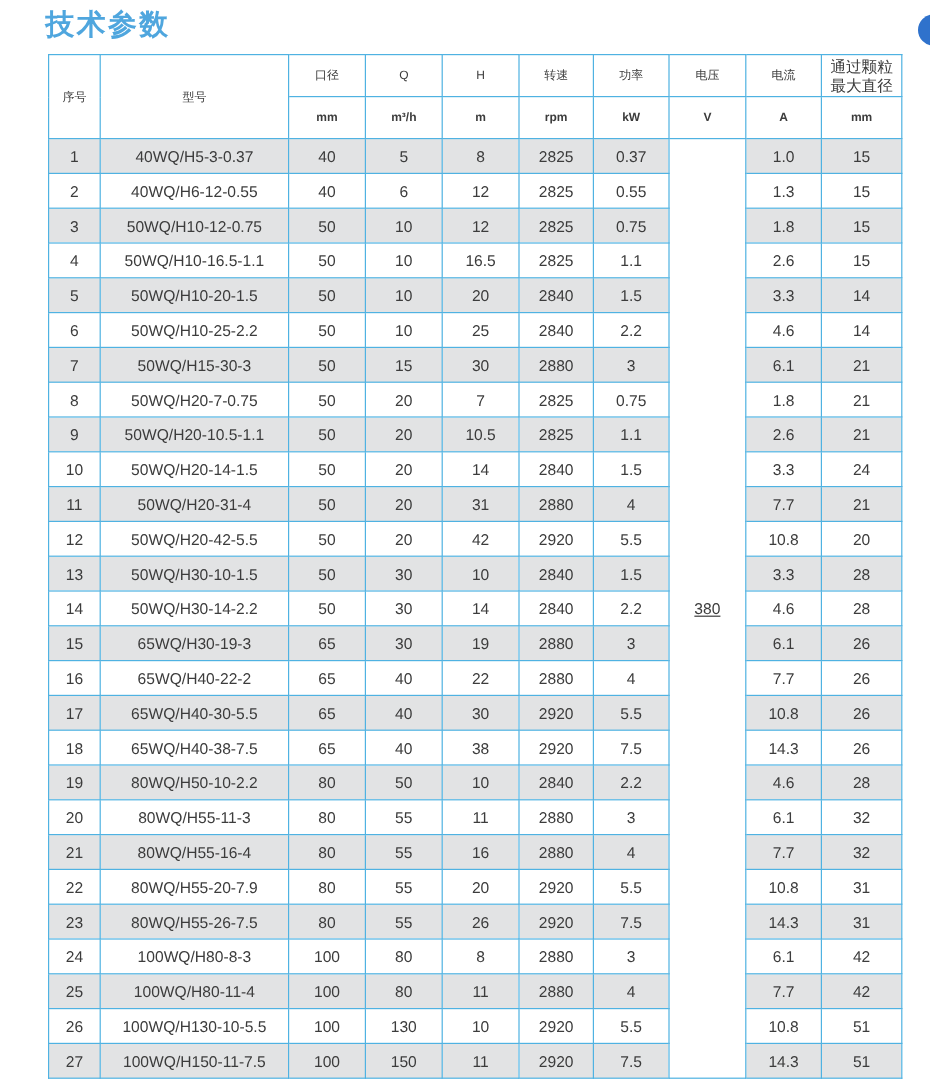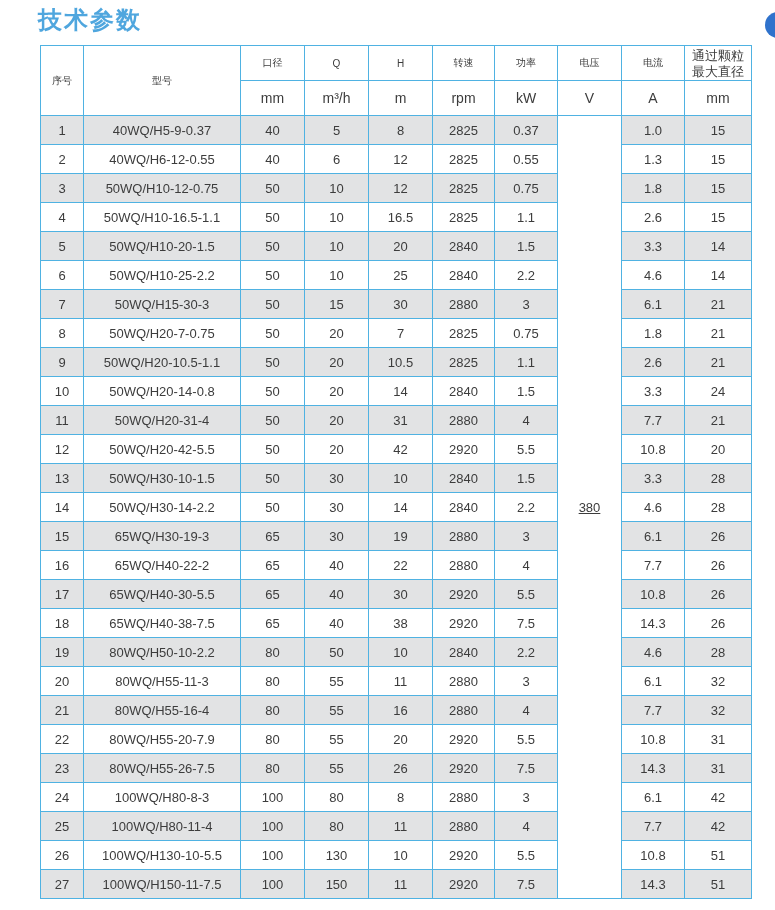--- a/index.html
+++ b/index.html
@@ -25,21 +25,21 @@
     position:absolute;left:40px;top:45px;width:711px;
     border-collapse:collapse;table-layout:fixed;
   }
   table.spec th,table.spec td{
     border:1.5px solid var(--line);
     text-align:center;vertical-align:middle;
     font-weight:normal;color:var(--text);
     padding:0 2px;overflow:hidden;
   }
   table.spec thead th{height:35px;font-size:10px;background:#fff;}
-  table.spec thead th.unit{font-size:14px;}
+  table.spec thead th.unit{font-size:10px;font-weight:bold;}
   table.spec thead th.wrap{font-size:13px;line-height:1.2;white-space:pre-line;padding-top:2px;text-align:center;}
   table.spec tbody td{height:29px;font-size:13px;background:#fff;}
   table.spec tbody td.shade{background:var(--shade);}
   table.spec tbody td.voltage-cell{background:#fff;font-size:13px;text-decoration:underline;}
 </style>
 </head>
 <body>
 
 <div class="page">
   <div class="page-title">技术参数</div>
@@ -79,21 +79,21 @@
           <th class="unit">rpm</th>
           <th class="unit">kW</th>
           <th class="unit">V</th>
           <th class="unit">A</th>
           <th class="unit">mm</th>
         </tr>
       </thead>
     <tbody>
         <tr>
           <td class="shade">1</td>
-          <td class="shade">40WQ/H5-9-0.37</td>
+          <td class="shade">40WQ/H5-3-0.37</td>
           <td class="shade">40</td>
           <td class="shade">5</td>
           <td class="shade">8</td>
           <td class="shade">2825</td>
           <td class="shade">0.37</td>
           <td class="voltage-cell" rowspan="27">380</td>
           <td class="shade">1.0</td>
           <td class="shade">15</td>
         </tr>
         <tr>
@@ -179,21 +179,21 @@
           <td class="shade">50</td>
           <td class="shade">20</td>
           <td class="shade">10.5</td>
           <td class="shade">2825</td>
           <td class="shade">1.1</td>
           <td class="shade">2.6</td>
           <td class="shade">21</td>
         </tr>
         <tr>
           <td>10</td>
-          <td>50WQ/H20-14-0.8</td>
+          <td>50WQ/H20-14-1.5</td>
           <td>50</td>
           <td>20</td>
           <td>14</td>
           <td>2840</td>
           <td>1.5</td>
           <td>3.3</td>
           <td>24</td>
         </tr>
         <tr>
           <td class="shade">11</td>

